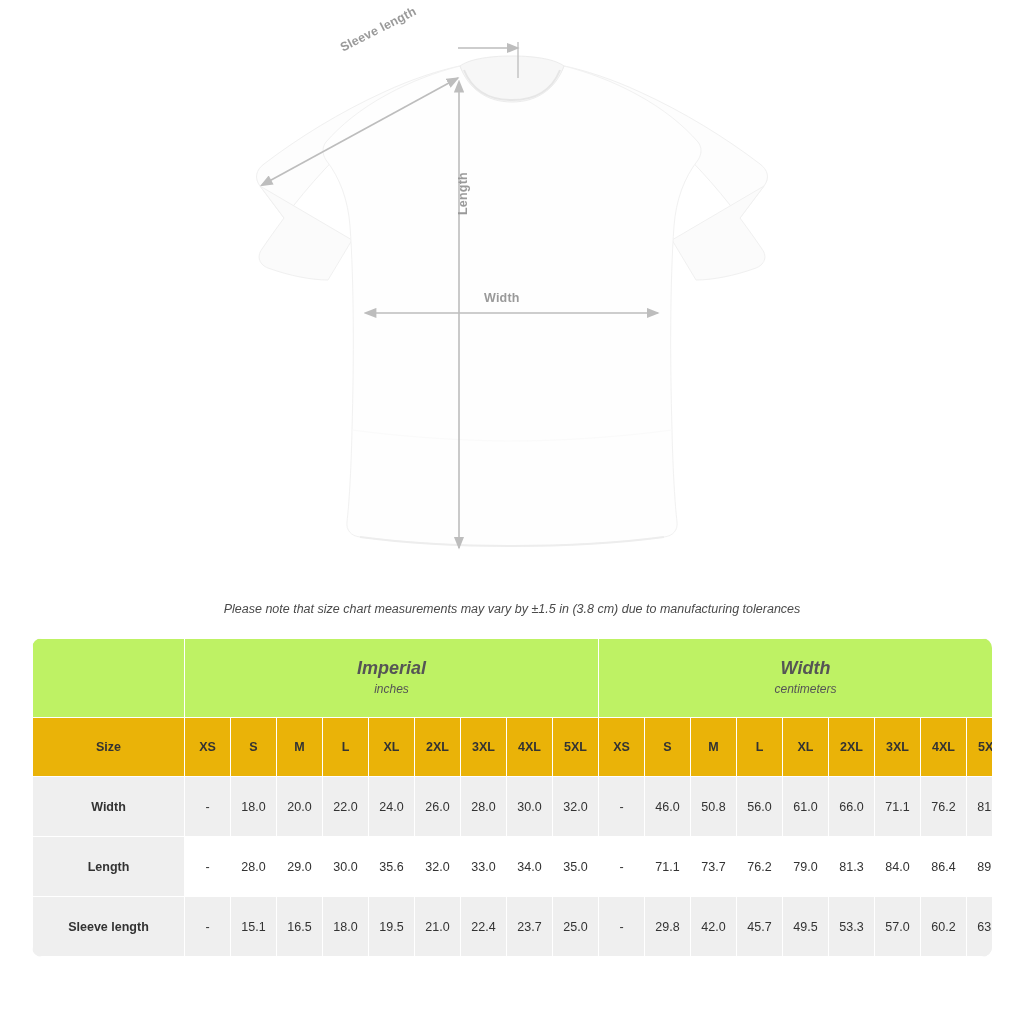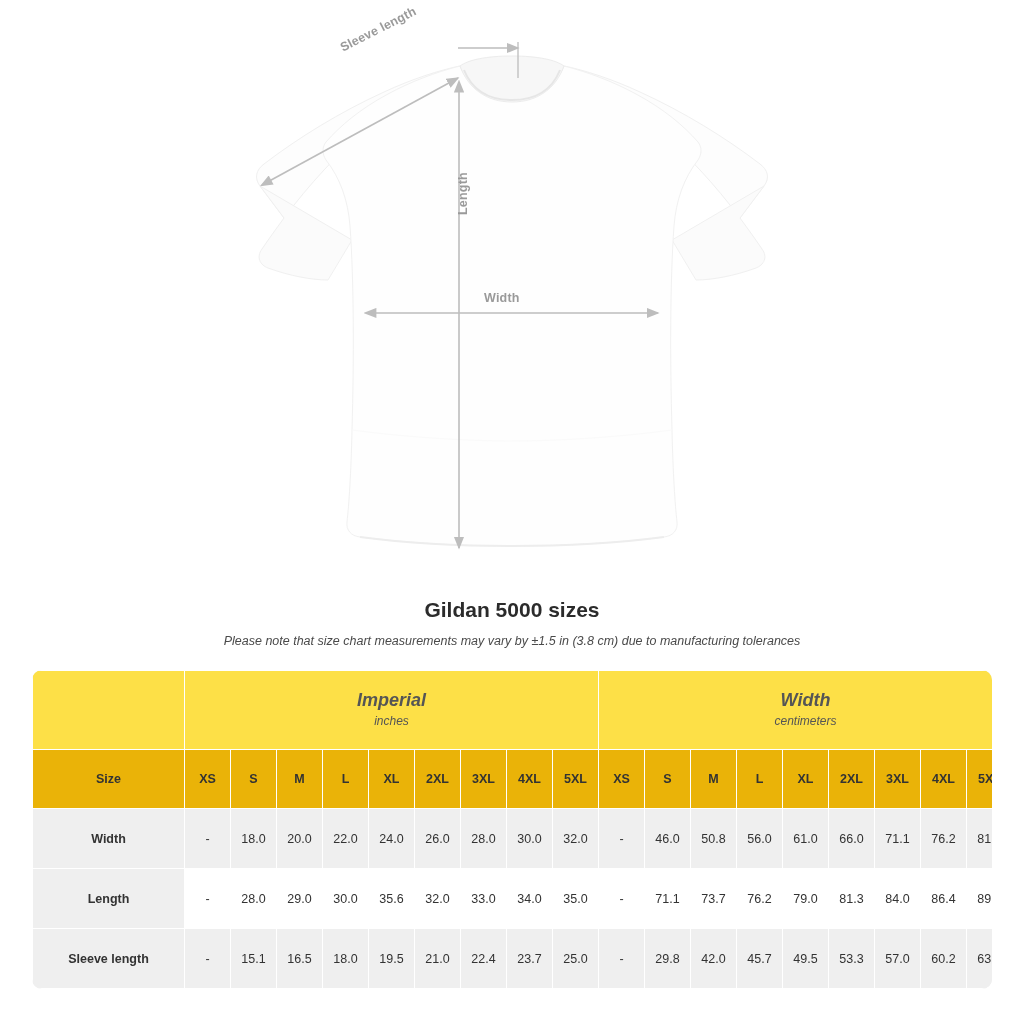--- a/index.html
+++ b/index.html
@@ -99,21 +99,21 @@
   table.size-table th {
     text-align: center;
     vertical-align: middle;
     font-size: 12.5px;
     color: #333333;
     border: 1px solid #ffffff;
     padding: 0;
   }
   .unit-row td {
     height: 78px;
-    background: #fde047;
+    background: #bef264;
     border: none;
   }
   .unit-title {
     font-size: 18px;
     font-style: italic;
     font-weight: bold;
     color: #555555;
     line-height: 1.25;
   }
   .unit-sub {
@@ -209,21 +209,20 @@
 
         <line x1="366" y1="313" x2="658" y2="313" stroke="#bdbdbd" stroke-width="1.6" marker-start="url(#arrowstart)" marker-end="url(#arrowend)"></line>
       </svg>
 
       <div class="measure-label label-sleeve">Sleeve length</div>
       <div class="measure-label label-length">Length</div>
       <div class="measure-label label-width">Width</div>
     </div>
   </div>
 
-  <div class="chart-title">Gildan 5000 sizes</div>
   <div class="chart-note">Please note that size chart measurements may vary by ±1.5 in (3.8 cm) due to manufacturing tolerances</div>
 
   <div class="table-wrap">
     <table class="size-table">
       <colgroup>
         <col class="col-head">
         <col class="col-cell">
           <col class="col-cell">
           <col class="col-cell">
         <col class="col-cell">

